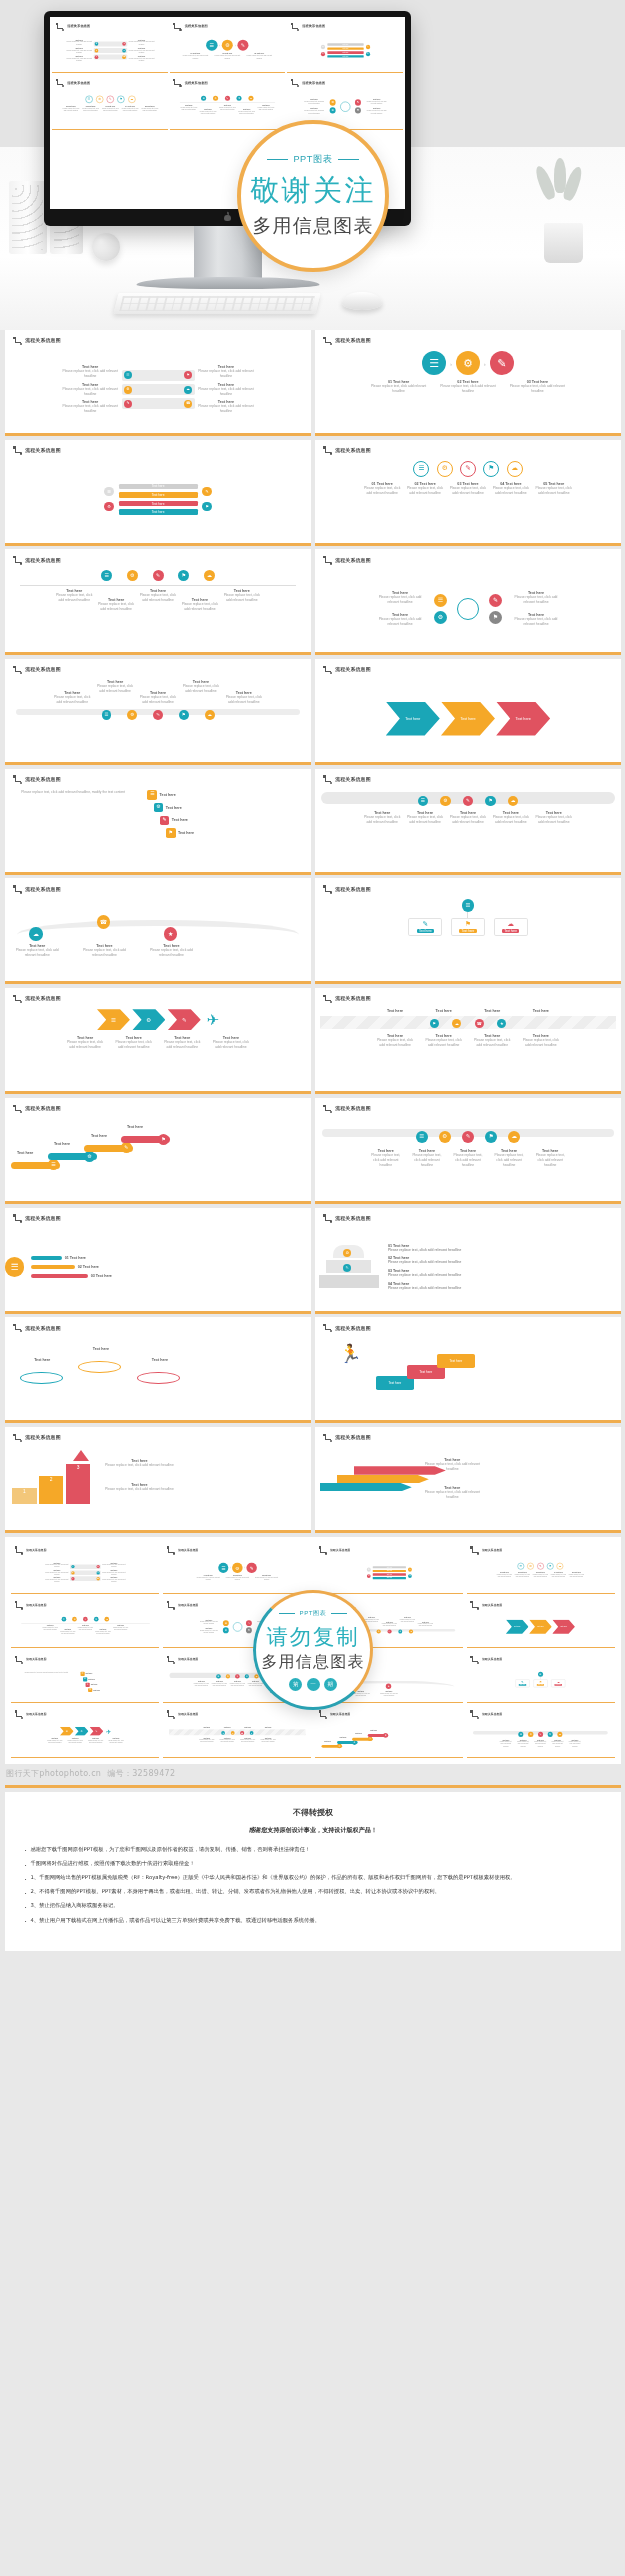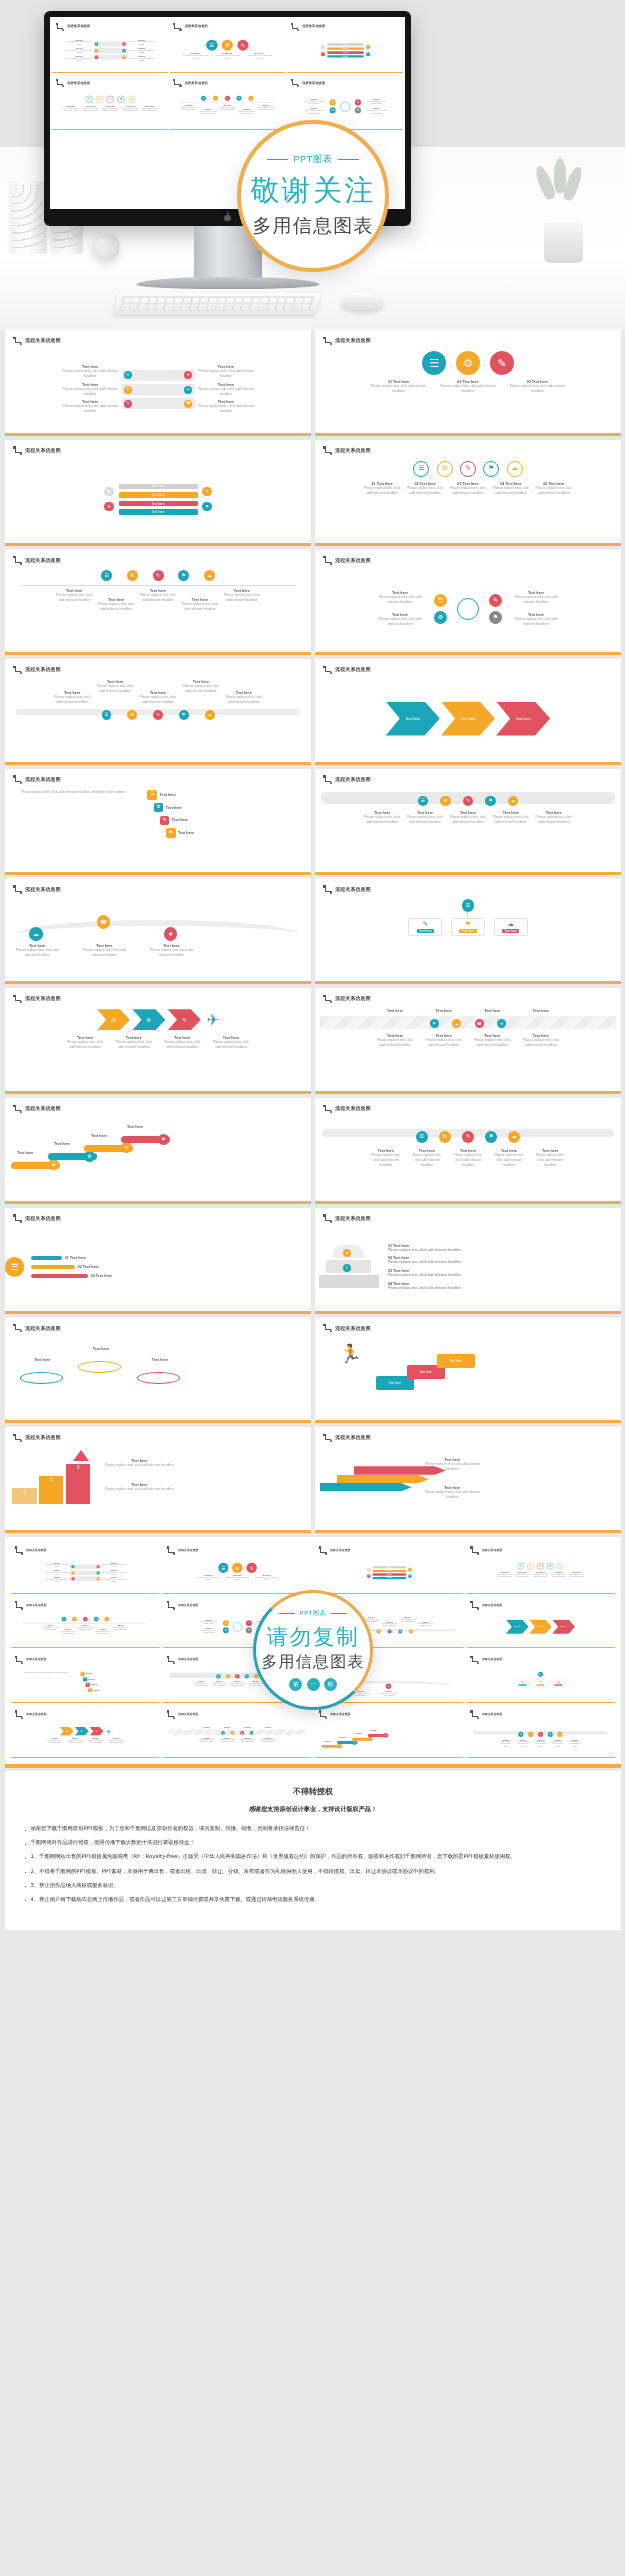--- a/index.html
+++ b/index.html
@@ -2191,20 +2191,24 @@
       <div class="tb-main">请勿复制</div>
       <div class="tb-second">多用信息图表</div>
       <div class="tb-dots" id="thanks-dots">
           <span>第</span>
           <span>一</span>
           <span>期</span>
         </div>
     </div>
   </div>
 
+  <div class="watermark">
+    <span class="wm-text">图行天下photophoto.cn</span>
+    <span class="wm-text">编号：32589472</span>
+  </div>
 
   <div class="divider-strip"></div>
   <div class="copyright">
     <div class="cr-h">不得转授权</div>
     <div class="cr-sub">感谢您支持原创设计事业，支持设计版权产品！</div>
     <ul class="cr-list" id="cr-list">
         <li>感谢您下载千图网原创PPT模板，为了您和千图网以及原创作者的权益，请勿复制、传播、销售，否则将承担法律责任！</li>
         <li>千图网将对作品进行维权，按照传播下载次数的十倍进行索取赔偿金！</li>
         <li>1、千图网网站出售的PPT模板属免版税类（RF：Royalty-free）正版受《中华人民共和国著作法》和《世界版权公约》的保护，作品的所有权、版权和著作权归千图网所有，您下载的是PPT模板素材使用权。</li>
         <li>2、不得将千图网的PPT模板、PPT素材，本身用于再出售，或者出租、出借、转让、分销、发布或者作为礼物供他人使用，不得转授权、出卖、转让本协议或本协议中的权利。</li>

